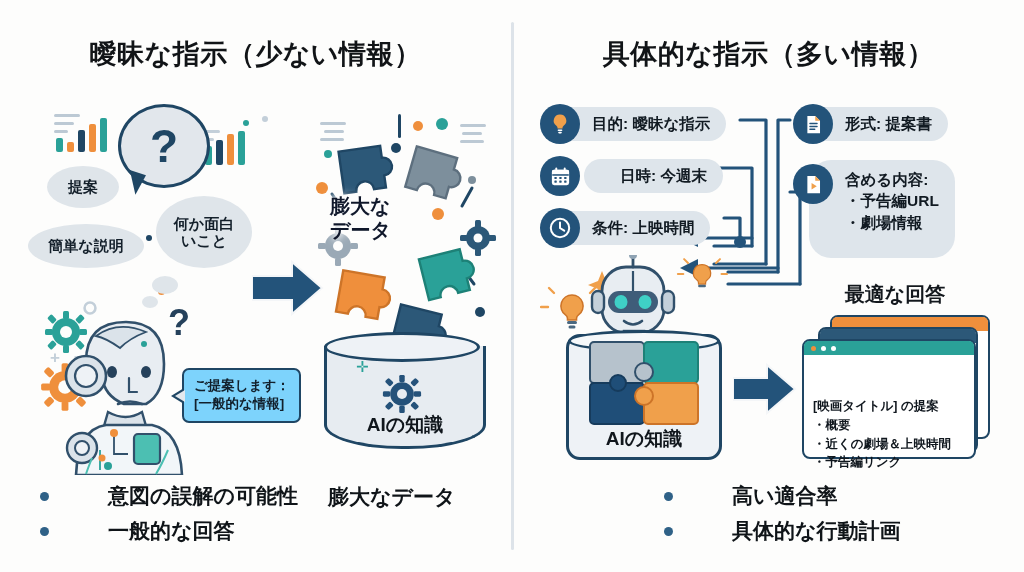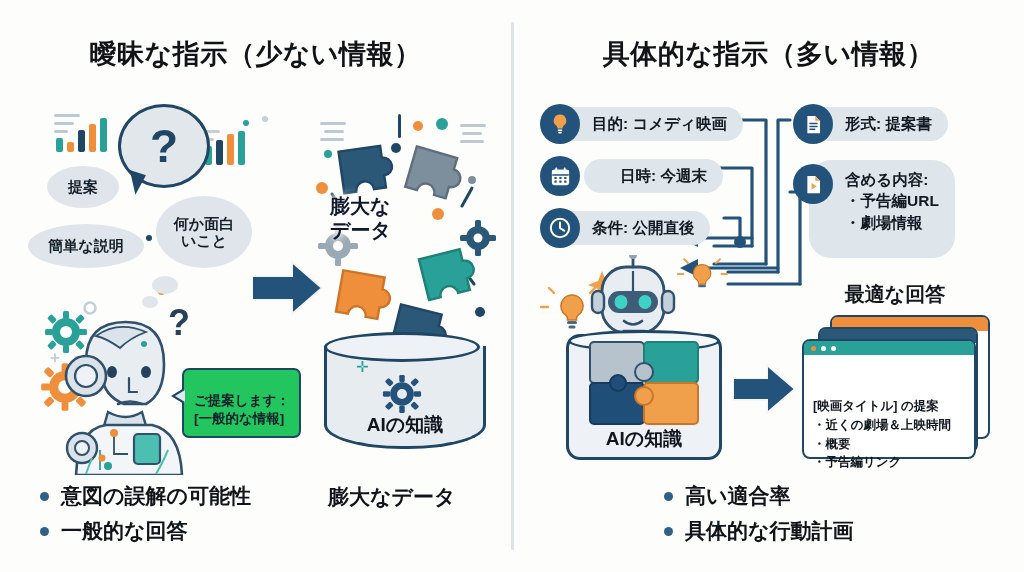--- a/index.html
+++ b/index.html
@@ -48,22 +48,22 @@
     border-top:22px solid #1f4664;
     transform:rotate(18deg);
   }
 
   
   .robot-left{position:absolute;left:34px;top:300px;width:190px;height:175px;}
   .robot-right-wrap{position:absolute;left:540px;top:255px;width:205px;height:215px;}
 
   
   .speechbox{
-    position:absolute;background:#22c55e;border:2px solid #1f4664;
-    border-radius:7px;padding:22px 9px 8px 10px;
+    position:absolute;background:#7dd3fc;border:2px solid #1f4664;
+    border-radius:7px;padding:7px 9px 8px 10px;
     font-size:13.5px;font-weight:bold;color:#12202c;line-height:1.35;
     white-space:nowrap;
   }
   .speechbox .tail{
     position:absolute;left:-13px;top:18px;width:0;height:0;
     border-top:8px solid transparent;border-bottom:8px solid transparent;
     border-right:13px solid #1f4664;
   }
   .speechbox .tail-in{
     position:absolute;left:-9px;top:20px;width:0;height:0;
@@ -125,21 +125,21 @@
     font-size:20px;font-weight:bold;color:#13181d;
   }
 
   
   .bullets{position:absolute;}
   .bullet-row{display:flex;align-items:center;margin-bottom:7px;}
   .bullet-row .bdot{
     width:9px;height:9px;border-radius:50%;background:#2f6187;
     margin-right:12px;flex:0 0 auto;
   }
-  .bullet-row .btext{font-size:21px;font-weight:bold;color:#0f1418;white-space:nowrap;}
+  .bullet-row .btext{font-size:21px;font-weight:bold;color:#0f1418;white-space:nowrap;margin-left:47px;}
   .side-label{
     position:absolute;font-size:21px;font-weight:bold;color:#0f1418;white-space:nowrap;
   }
 </style>
 </head>
 <body>
 
 <div class="stage">
 
   <div class="divider"></div>
@@ -411,21 +411,21 @@
   </svg>
 
   <div class="infocard" style="left:540px;top:104px;">
     <span class="badge">
       <svg width="24" height="24" viewBox="0 0 24 24">
         <path d="M12 2.5a6.2 6.2 0 0 0-3.6 11.3c.7.5 1.1 1.2 1.1 2v.7h5v-.7c0-.8.4-1.5 1.1-2A6.2 6.2 0 0 0 12 2.5z" fill="#f0a04b"></path>
         <rect x="9.6" y="17.4" width="4.8" height="1.7" rx=".8" fill="#ffffff"></rect>
         <rect x="10.2" y="19.8" width="3.6" height="1.6" rx=".8" fill="#ffffff"></rect>
       </svg>
     </span>
-    <span class="pill">目的: コメディ映画</span>
+    <span class="pill">目的: 曖昧な指示</span>
   </div>
 
   <div class="infocard" style="left:540px;top:156px;gap:28px;">
     <span class="badge">
       <svg width="23" height="23" viewBox="0 0 24 24">
         <rect x="3" y="5" width="18" height="16" rx="2.4" fill="#ffffff"></rect>
         <rect x="3" y="5" width="18" height="4.6" rx="2.2" fill="#ffffff"></rect>
         <rect x="3.4" y="9.6" width="17.2" height="1.6" fill="#23537a"></rect>
         <g fill="#23537a">
           <rect x="5.6" y="12.4" width="2.5" height="2.2" rx=".5"></rect>
@@ -442,21 +442,21 @@
     <span class="pill">日時: 今週末</span>
   </div>
 
   <div class="infocard" style="left:540px;top:208px;">
     <span class="badge">
       <svg width="24" height="24" viewBox="0 0 24 24">
         <circle cx="12" cy="12" r="9.2" fill="none" stroke="#ffffff" stroke-width="2"></circle>
         <path d="M12 6.6 V12 l4.2 2.6" fill="none" stroke="#ffffff" stroke-width="2" stroke-linecap="round"></path>
       </svg>
     </span>
-    <span class="pill">条件: 公開直後</span>
+    <span class="pill">条件: 上映時間</span>
   </div>
 
   <div class="infocard" style="left:793px;top:104px;">
     <span class="badge">
       <svg width="23" height="23" viewBox="0 0 24 24">
         <path d="M5.6 3h8.2l5 5v13H5.6z" fill="#ffffff"></path>
         <path d="M13.8 3l5 5h-5z" fill="#f0a04b"></path>
         <g stroke="#23537a" stroke-width="1.5" stroke-linecap="round">
           <path d="M8.3 11h7.4"></path>
             <path d="M8.3 14h7.4"></path>
@@ -593,22 +593,22 @@
     </div>
 
     <div class="win" style="left:2px;top:24px;width:170px;height:116px;">
       <div class="win-bar" style="background:#2aa198;">
         <i style="background:#ef8f3c;"></i>
         <i style="background:#ffffff;"></i>
         <i style="background:#ffffff;"></i>
       </div>
       <div class="win-body">
         <div>[映画タイトル] の提案</div>
+        <div>・概要</div>
         <div>・近くの劇場＆上映時間</div>
-        <div>・概要</div>
         <div>・予告編リンク</div>
       </div>
     </div>
   </div>
 
   <div class="bullets" style="left:664px;top:482px;">
     <div class="bullet-row">
       <span class="bdot"></span>
       <span class="btext">高い適合率</span>
     </div>

